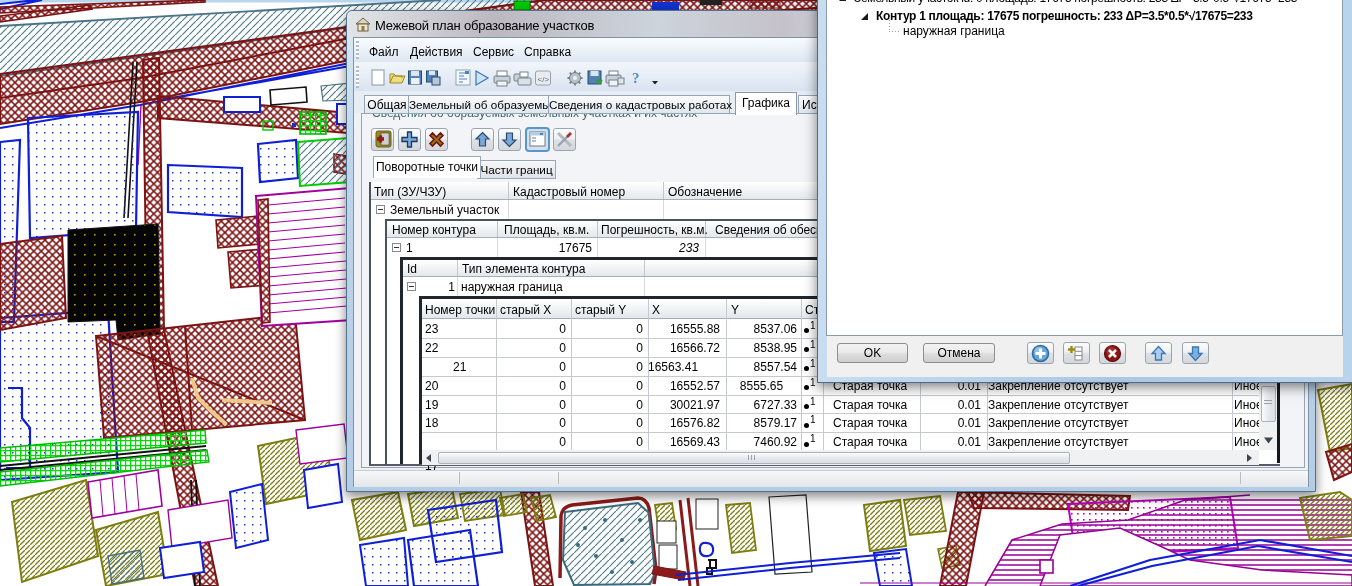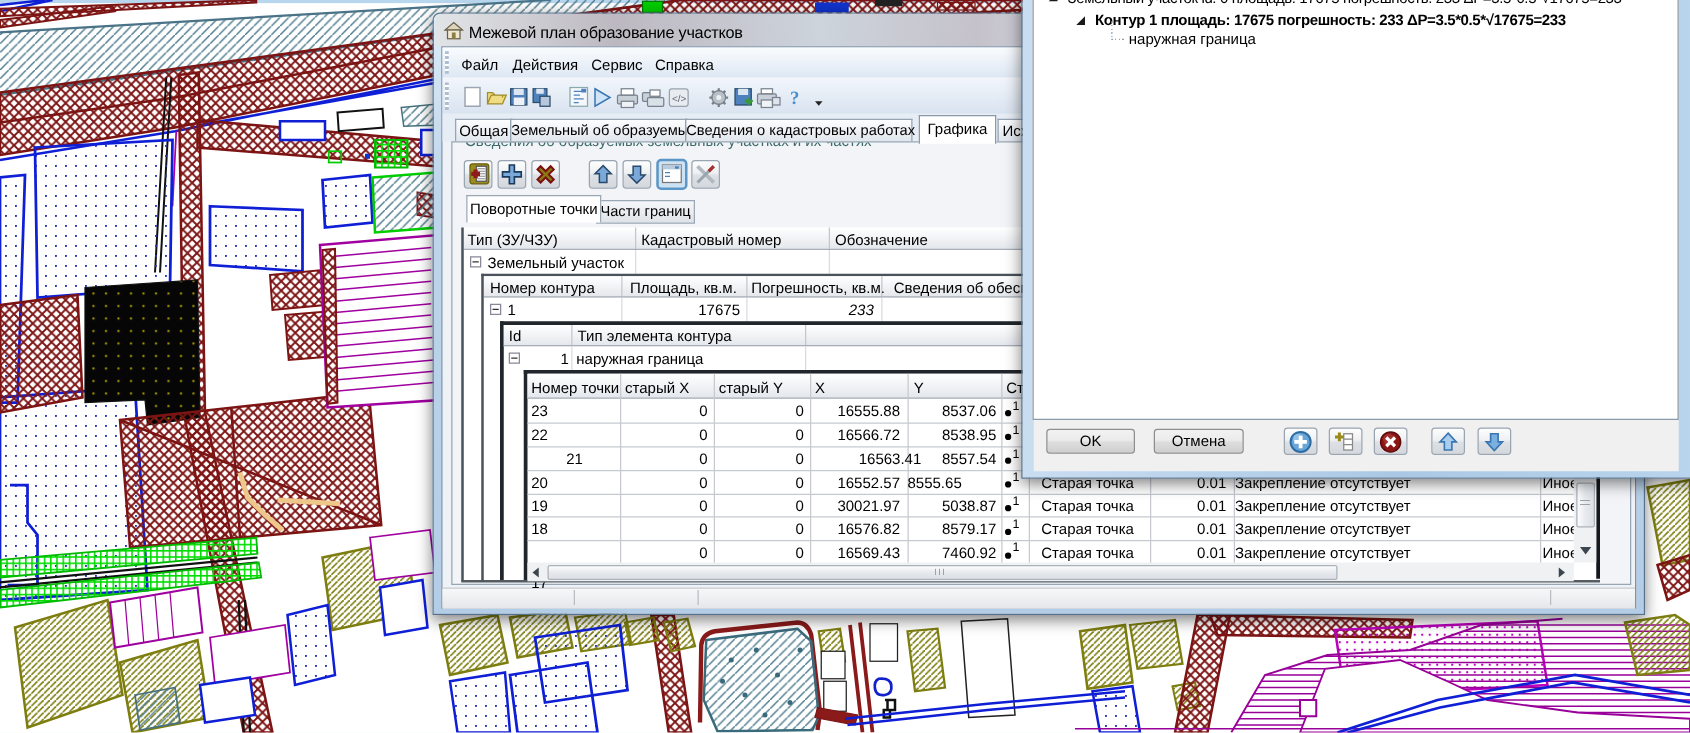--- a/index.html
+++ b/index.html
@@ -406,46 +406,46 @@
 <div class="a" style="left:804px;top:347px;width:5px;height:5px;border-radius:50%;background:#000;"></div>
 <div class="a" style="left:810px;top:339px;font:10px 'Liberation Sans';">1</div>
 <div class="a t" style="left:833px;top:341px;">Старая точка</div>
 <div class="a t" style="left:920px;top:341px;width:61px;text-align:right;">0.01</div>
 <div class="a t" style="left:988px;top:341px;">Закрепление отсутствует</div>
 <div class="a t" style="left:1234px;top:341px;">Иное</div>
 <div class="a" style="left:422px;top:357px;width:837px;height:1px;background:#c6cad0;"></div>
 <div class="a t" style="left:425px;top:360px;margin-left:28px;">21</div>
 <div class="a t" style="left:496px;top:360px;width:70px;text-align:right;">0</div>
 <div class="a t" style="left:571px;top:360px;width:72px;text-align:right;">0</div>
-<div class="a t" style="left:676px;top:360px;width:72px;text-align:center;">16563.41</div>
+<div class="a t" style="left:648px;top:360px;width:72px;text-align:left;">16563.41</div>
 <div class="a t" style="left:726px;top:360px;width:71px;text-align:right;">8557.54</div>
 <div class="a" style="left:804px;top:366px;width:5px;height:5px;border-radius:50%;background:#000;"></div>
 <div class="a" style="left:810px;top:358px;font:10px 'Liberation Sans';">1</div>
 <div class="a t" style="left:833px;top:360px;">Старая точка</div>
 <div class="a t" style="left:920px;top:360px;width:61px;text-align:right;">0.01</div>
 <div class="a t" style="left:988px;top:360px;">Закрепление отсутствует</div>
 <div class="a t" style="left:1234px;top:360px;">Иное</div>
 <div class="a" style="left:422px;top:376px;width:837px;height:1px;background:#c6cad0;"></div>
 <div class="a t" style="left:425px;top:379px;">20</div>
 <div class="a t" style="left:496px;top:379px;width:70px;text-align:right;">0</div>
 <div class="a t" style="left:571px;top:379px;width:72px;text-align:right;">0</div>
 <div class="a t" style="left:648px;top:379px;width:72px;text-align:right;">16552.57</div>
-<div class="a t" style="left:726px;top:379px;width:71px;text-align:left;">8555.65</div>
+<div class="a t" style="left:726px;top:379px;width:71px;text-align:center;">8555.65</div>
 <div class="a" style="left:804px;top:385px;width:5px;height:5px;border-radius:50%;background:#000;"></div>
 <div class="a" style="left:810px;top:377px;font:10px 'Liberation Sans';">1</div>
 <div class="a t" style="left:833px;top:379px;">Старая точка</div>
 <div class="a t" style="left:920px;top:379px;width:61px;text-align:right;">0.01</div>
 <div class="a t" style="left:988px;top:379px;">Закрепление отсутствует</div>
 <div class="a t" style="left:1234px;top:379px;">Иное</div>
 <div class="a" style="left:422px;top:395px;width:837px;height:1px;background:#c6cad0;"></div>
 <div class="a t" style="left:425px;top:398px;">19</div>
 <div class="a t" style="left:496px;top:398px;width:70px;text-align:right;">0</div>
 <div class="a t" style="left:571px;top:398px;width:72px;text-align:right;">0</div>
 <div class="a t" style="left:648px;top:398px;width:72px;text-align:right;">30021.97</div>
-<div class="a t" style="left:726px;top:398px;width:71px;text-align:right;">5038.87</div>
+<div class="a t" style="left:726px;top:398px;width:71px;text-align:right;">6727.33</div>
 <div class="a" style="left:804px;top:404px;width:5px;height:5px;border-radius:50%;background:#000;"></div>
 <div class="a" style="left:810px;top:396px;font:10px 'Liberation Sans';">1</div>
 <div class="a t" style="left:833px;top:398px;">Старая точка</div>
 <div class="a t" style="left:920px;top:398px;width:61px;text-align:right;">0.01</div>
 <div class="a t" style="left:988px;top:398px;">Закрепление отсутствует</div>
 <div class="a t" style="left:1234px;top:398px;">Иное</div>
 <div class="a" style="left:422px;top:413px;width:837px;height:1px;background:#c6cad0;"></div>
 <div class="a t" style="left:425px;top:416px;">18</div>
 <div class="a t" style="left:496px;top:416px;width:70px;text-align:right;">0</div>
 <div class="a t" style="left:571px;top:416px;width:72px;text-align:right;">0</div>

